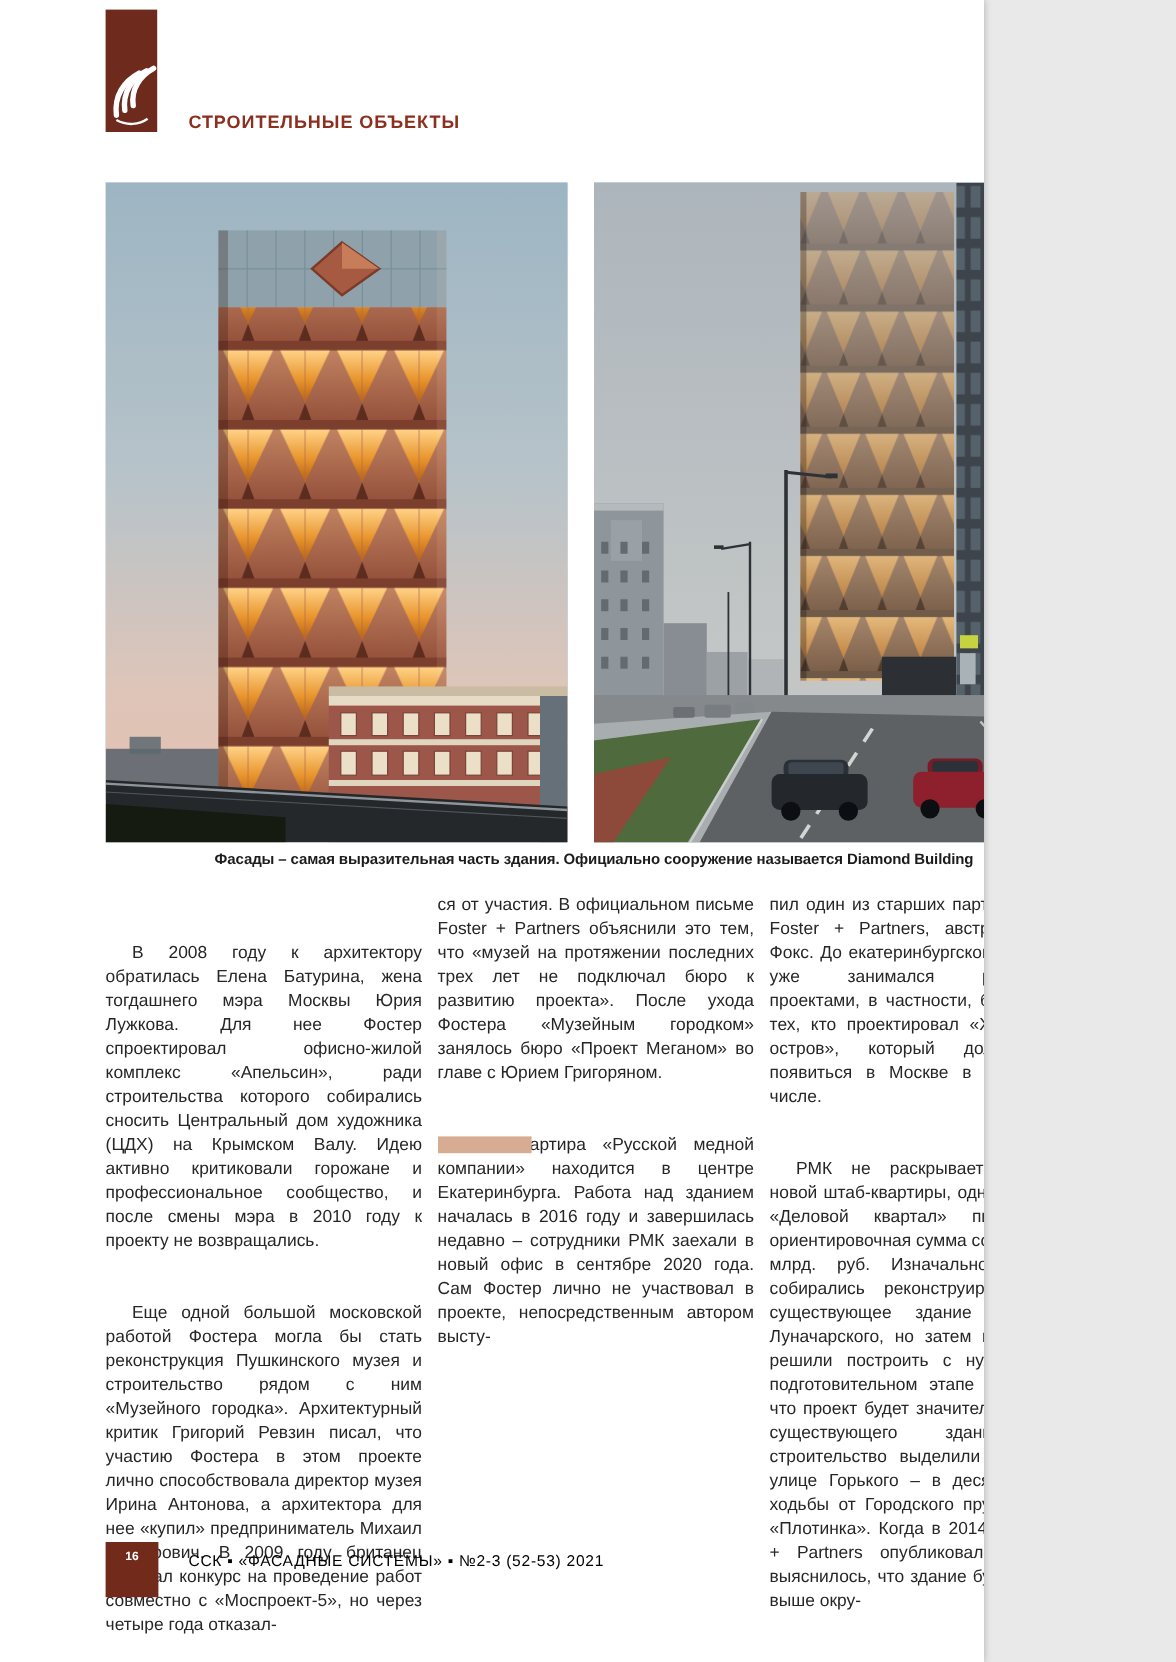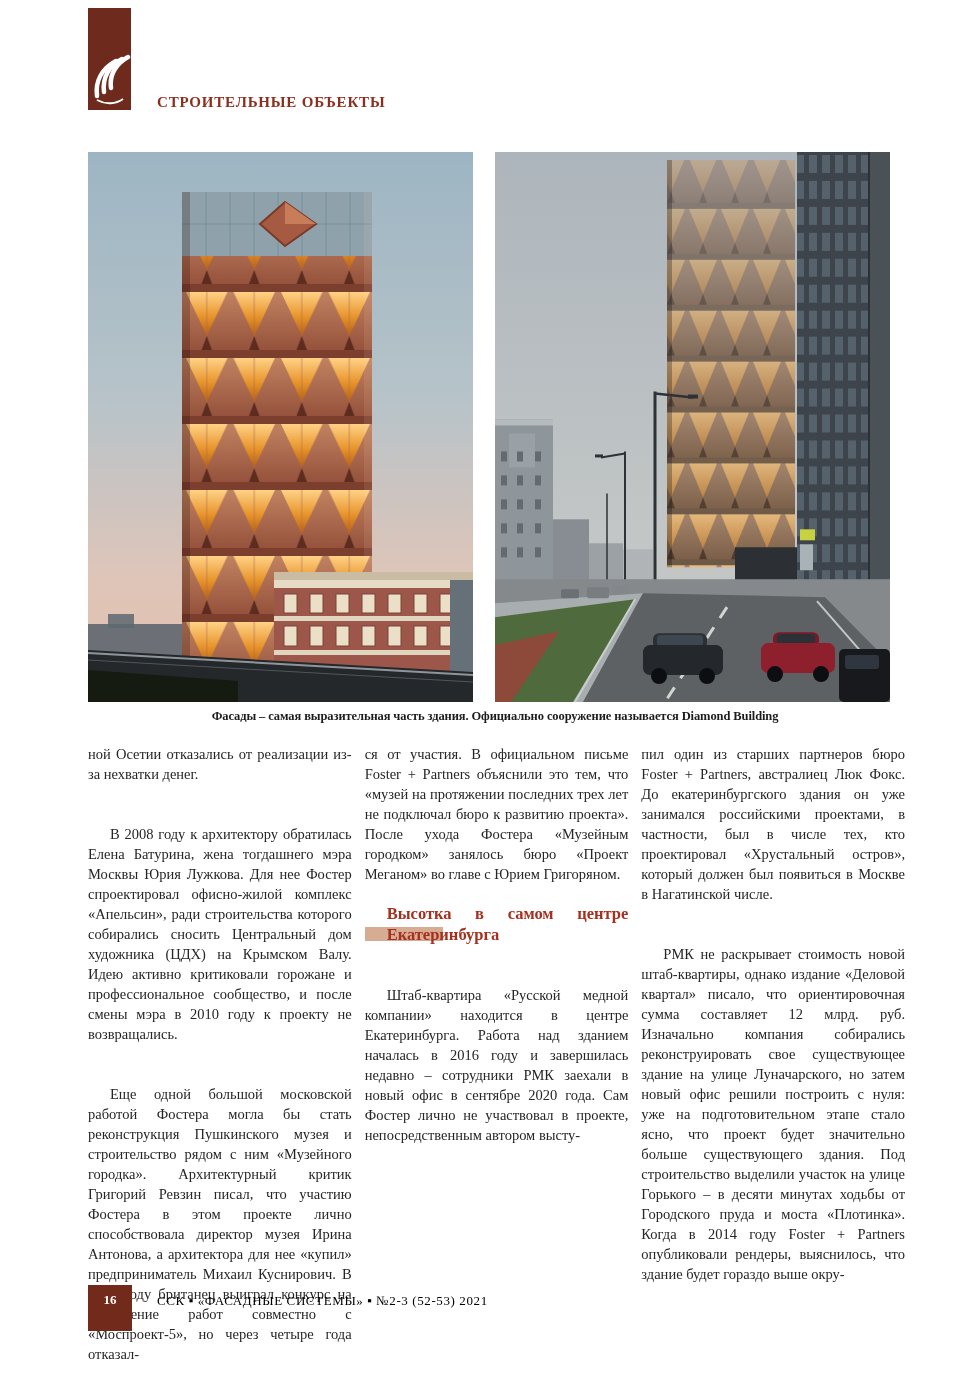--- a/index.html
+++ b/index.html
@@ -1,17 +1,17 @@
 <!DOCTYPE html>
 <html><head>
 <meta charset="utf-8">
 <style>
   html,body{margin:0;padding:0;background:#e9e9e9;}
-  #page{position:relative;width:980px;height:1385px;background:#ffffff;
-        font-family:Liberation Serif, serif;overflow:hidden;
+  #page{position:relative;width:820px;height:1385px;background:#ffffff;
+        font-family:Liberation Sans, sans-serif;overflow:hidden;
         box-shadow:0 0 6px rgba(0,0,0,.25);}
   
   #logo-box{position:absolute;left:88px;top:8px;width:43px;height:102px;background:#6e2b1d;}
   #section-title{position:absolute;left:157px;top:94px;font-size:15px;font-weight:700;
         color:#8c2f1e;letter-spacing:0.8px;white-space:nowrap;}
   
   .photo{position:absolute;top:152px;height:550px;overflow:hidden;background:#aab7c0;}
   #photo-left{left:88px;width:385px;}
   #photo-right{left:495px;width:395px;}
   .photo svg{display:block;width:100%;height:100%;}
@@ -22,21 +22,21 @@
   .col{width:264px;font-size:14.5px;line-height:20px;color:#262626;text-align:justify;}
   .col p{margin:0;}
   .col p.ind{text-indent:22px;margin-top:40px;}
   .subhead{position:relative;margin:19px 0 13px;padding-left:22px;font-size:16.5px;
         line-height:21px;font-weight:700;color:#a5301f;}
   .subhead-hl{position:absolute;left:0;top:24px;width:78px;height:14px;background:#d8ac93;}
   .subhead-text{position:relative;z-index:1;}
   
   #page-num-box{position:absolute;left:88px;top:1285px;width:44px;height:46px;background:#722a1b;}
   #page-num{position:absolute;left:0;top:7px;width:100%;text-align:center;color:#fff;
-        font-size:13px;font-weight:700;}
+        font-size:10px;font-weight:700;}
   #journal-line{position:absolute;left:157px;top:1293px;font-size:13px;color:#000000;
         letter-spacing:0.6px;white-space:nowrap;}
 </style>
 </head>
 <body>
 
 <div id="page">
 
   <div id="logo-box">
     <svg width="43" height="102" viewBox="0 0 43 102">
@@ -243,29 +243,27 @@
         <rect x="344" y="498" width="51" height="53" rx="5" fill="#17191d"></rect>
         <rect x="350" y="504" width="34" height="14" rx="3" fill="#303640"></rect>
       </g>
     </svg>
   </div>
 
   <div id="photo-caption">Фасады – самая выразительная часть здания. Официально сооружение называется Diamond Building</div>
 
   <div id="cols">
     <div class="col">
-      <p>ной Осетии отказались от реализации из-за нехватки денег.</p>
       <p class="ind">В 2008 году к архитектору обратилась Елена Батурина, жена тогдашнего мэра Москвы Юрия Лужкова. Для нее Фостер спроектировал офисно-жилой комплекс «Апельсин», ради строительства которого собирались сносить Центральный дом художника (ЦДХ) на Крымском Валу. Идею активно критиковали горожане и профессиональное сообщество, и после смены мэра в 2010 году к проекту не возвращались.</p>
       <p class="ind">Еще одной большой московской работой Фостера могла бы стать реконструкция Пушкинского музея и строительство рядом с ним «Музейного городка». Архитектурный критик Григорий Ревзин писал, что участию Фостера в этом проекте лично способствовала директор музея Ирина Антонова, а архитектора для нее «купил» предприниматель Михаил Куснирович. В 2009 году британец выиграл конкурс на проведение работ совместно с «Моспроект-5», но через четыре года отказал-</p>
     </div>
     <div class="col">
       <p>ся от участия. В официальном письме Foster + Partners объяснили это тем, что «музей на протяжении последних трех лет не подключал бюро к развитию проекта». После ухода Фостера «Музейным городком» занялось бюро «Проект Меганом» во главе с Юрием Григоряном.</p>
       <h3 class="subhead">
         <span class="subhead-hl"></span>
-        <span class="subhead-text">Высотка в самом центре Екатеринбурга</span>
       </h3>
       <p class="ind">Штаб-квартира «Русской медной компании» находится в центре Екатеринбурга. Работа над зданием началась в 2016 году и завершилась недавно – сотрудники РМК заехали в новый офис в сентябре 2020 года. Сам Фостер лично не участвовал в проекте, непосредственным автором высту-</p>
     </div>
     <div class="col">
       <p>пил один из старших партнеров бюро Foster + Partners, австралиец Люк Фокс. До екатеринбургского здания он уже занимался российскими проектами, в частности, был в числе тех, кто проектировал «Хрустальный остров», который должен был появиться в Москве в Нагатинской числе.</p>
       <p class="ind">РМК не раскрывает стоимость новой штаб-квартиры, однако издание «Деловой квартал» писало, что ориентировочная сумма составляет 12 млрд. руб. Изначально компания собирались реконструировать свое существующее здание на улице Луначарского, но затем новый офис решили построить с нуля: уже на подготовительном этапе стало ясно, что проект будет значительно больше существующего здания. Под строительство выделили участок на улице Горького – в десяти минутах ходьбы от Городского пруда и моста «Плотинка». Когда в 2014 году Foster + Partners опубликовали рендеры, выяснилось, что здание будет гораздо выше окру-</p>
     </div>
   </div>
 
   <div id="page-num-box">

